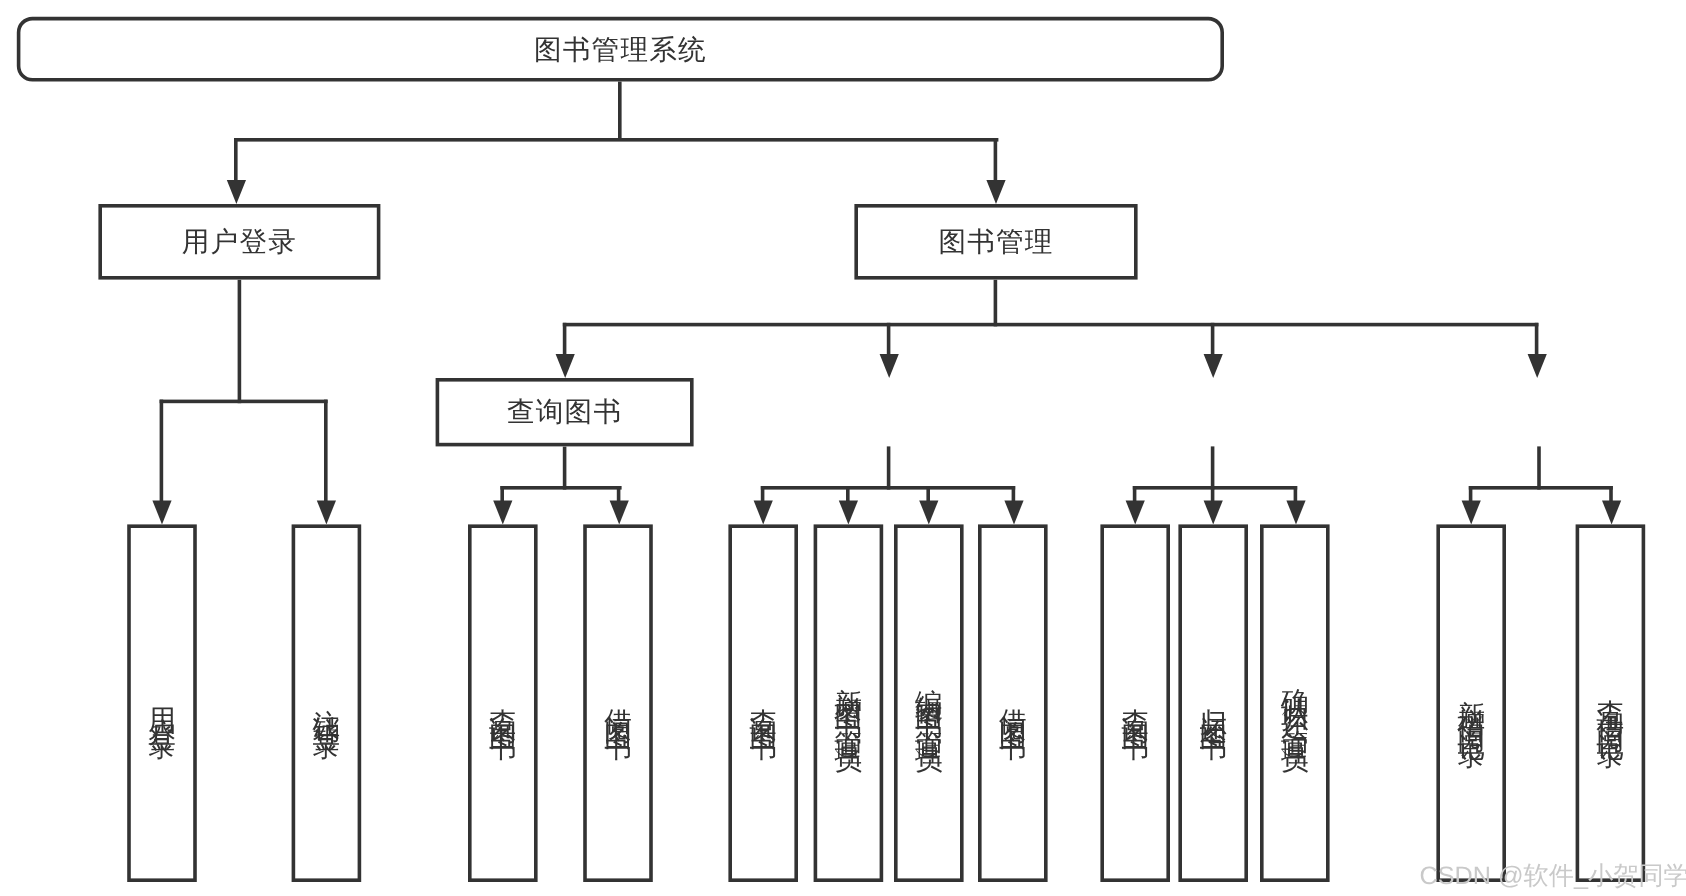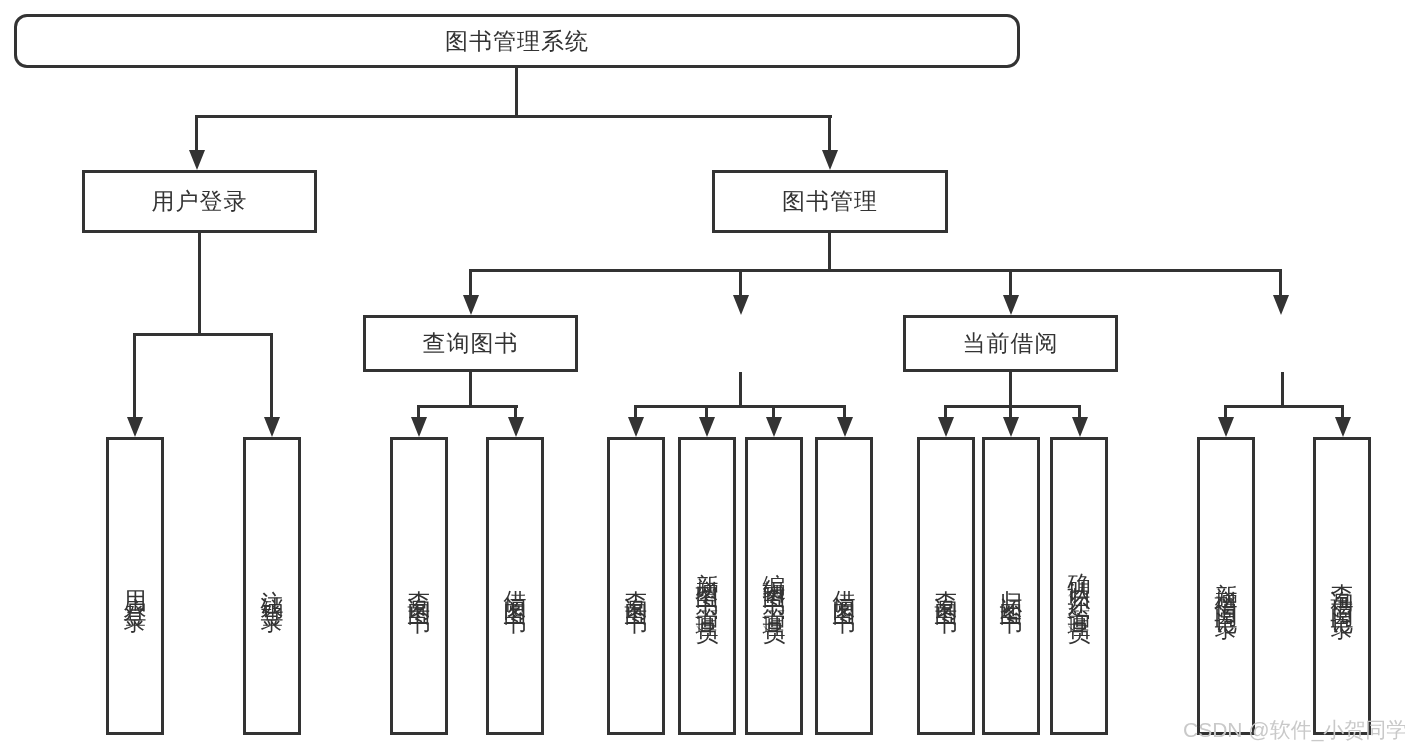--- a/index.html
+++ b/index.html
@@ -157,23 +157,20 @@
   <div class="box n-user-login">
     <span class="hlabel">用户登录</span>
   </div>
   <div class="box n-book-mgmt">
     <span class="hlabel">图书管理</span>
   </div>
 
   <div class="box n-l3 n-new-book-rec">
     <span class="hlabel">查询图书</span>
   </div>
-  <div class="box n-l3 n-current-borrow">
-    <span class="hlabel">当前借阅</span>
-  </div>
 
   <div class="box n-leaf lf1">
     <span class="vtext">用户登录</span>
   </div>
   <div class="box n-leaf lf2">
     <span class="vtext">注销登录</span>
   </div>
   <div class="box n-leaf lf3">
     <span class="vtext">查询图书</span>
   </div>

